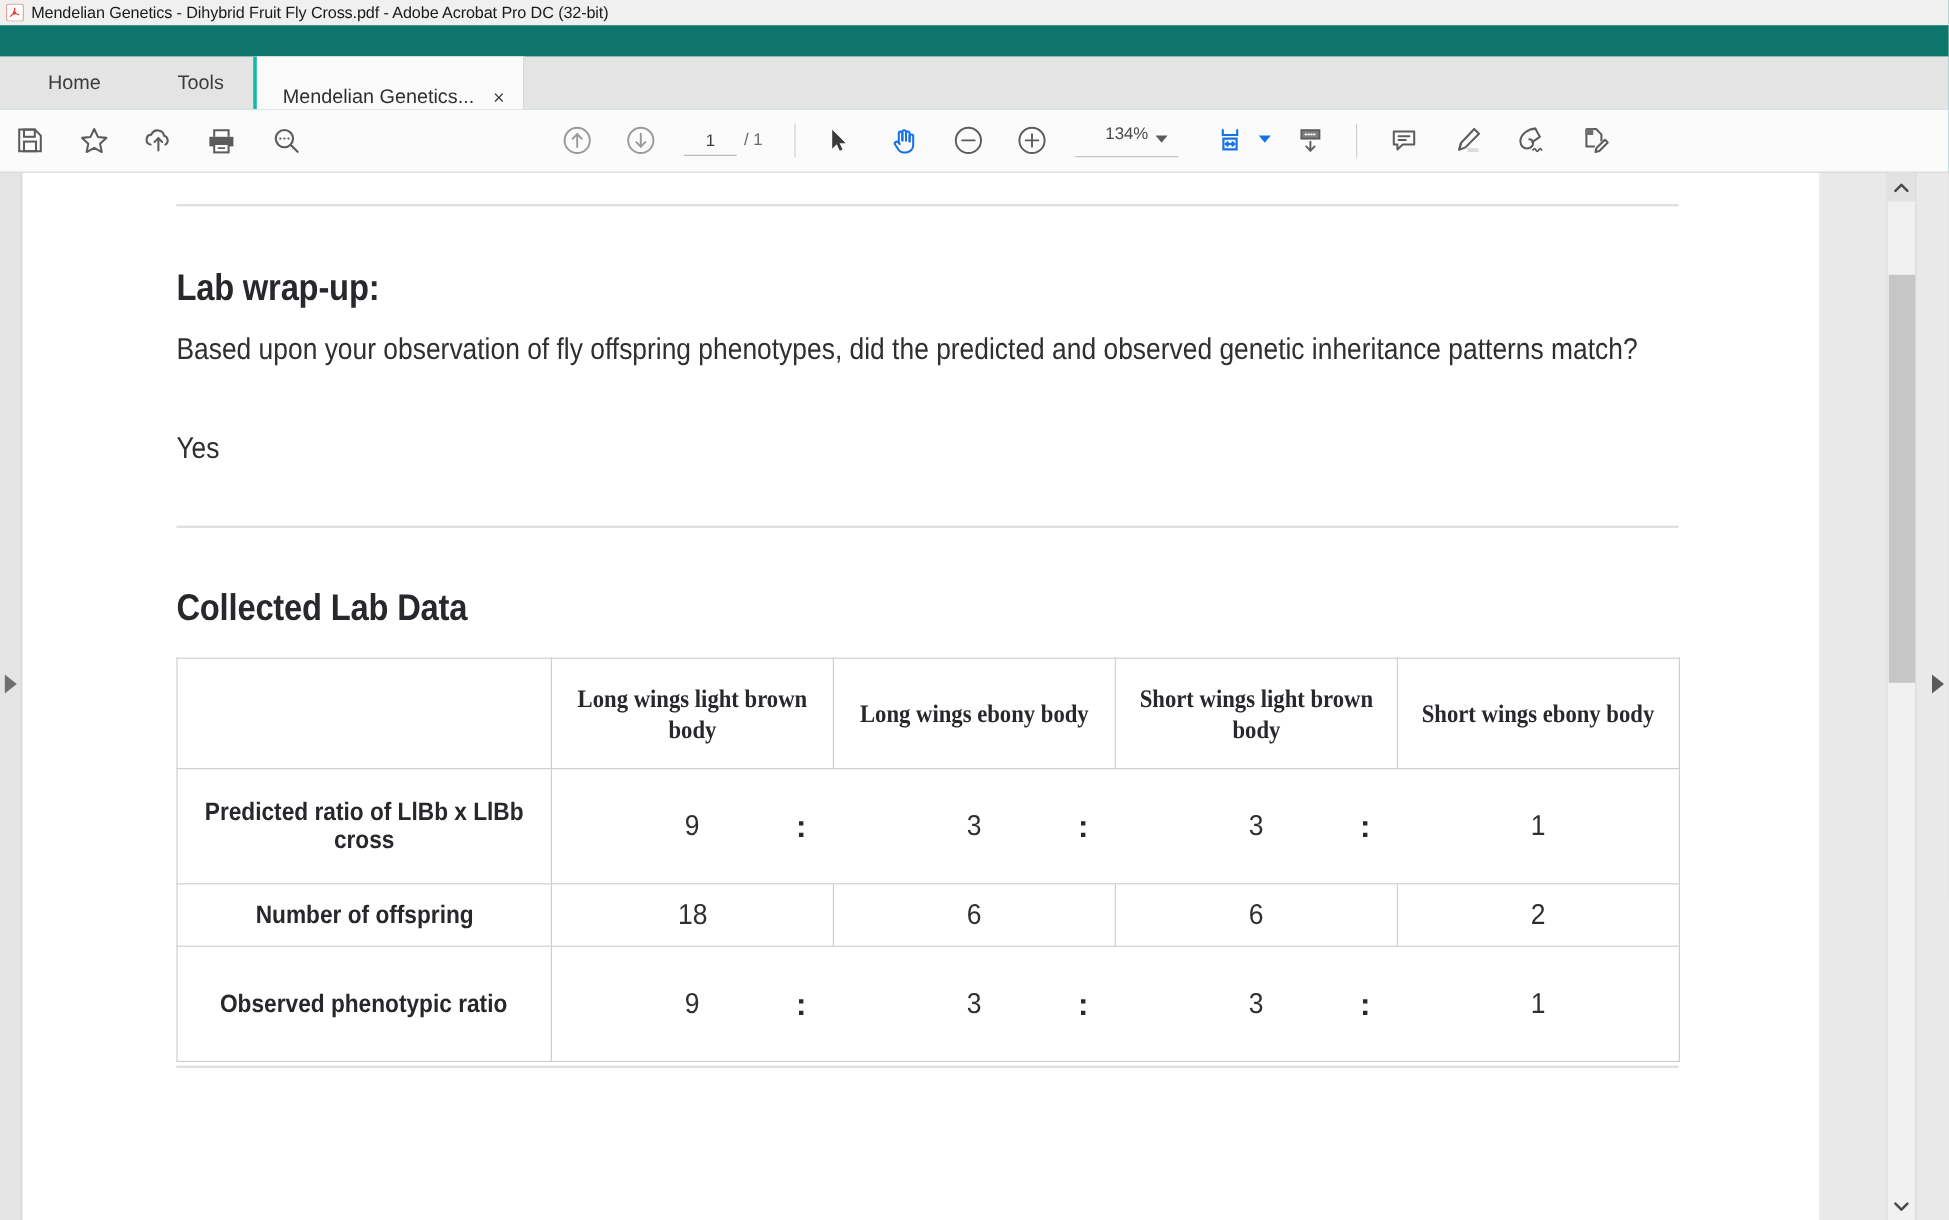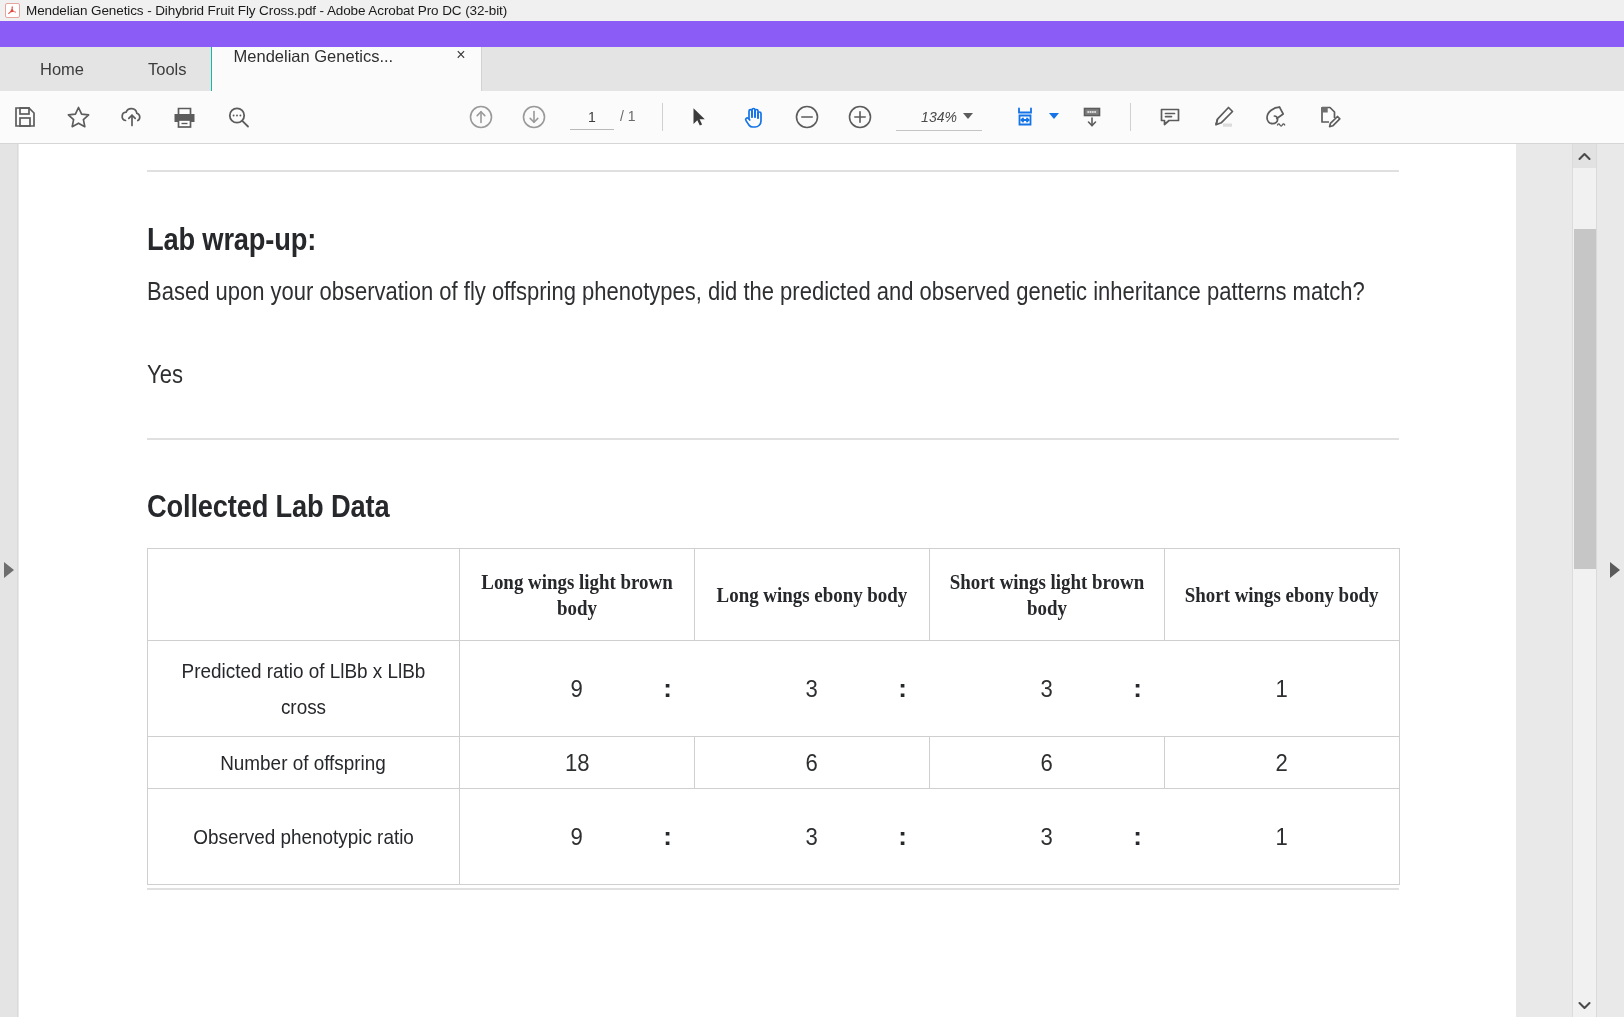--- a/index.html
+++ b/index.html
@@ -11,21 +11,21 @@
     width: 1624px;
     height: 1017px;
     overflow: hidden;
     font-family: "Liberation Sans", sans-serif;
     -webkit-font-smoothing: antialiased;
   }
   .app {
     position: relative;
     width: 1624px;
     height: 752px;
-    background: #8b5cf6;
+    background: #0f766e;
   }
 
   
   .titlebar {
     position: absolute;
     top: 0; left: 0;
     width: 1624px;
     height: 21px;
     background: #f0f0f0;
     display: flex;
@@ -86,27 +86,26 @@
     box-sizing: border-box;
     cursor: default;
     white-space: nowrap;
   }
   .toptab.home { padding: 0 40px; }
   .toptab.tools { padding: 0 24px; }
   .doctab {
     height: 44px;
     background: #fbfbfb;
     display: flex;
-    align-items: flex-start;
+    align-items: flex-end;
     padding: 0 16px 0 22px;
     box-sizing: border-box;
     border-right: 1px solid #d2d2d2;
-    border-left: 1px solid #14b8a6;
+    border-left: 3px solid #14b8a6;
     cursor: default;
-    gap: 47px;
   }
   .doctab-label {
     font-size: 16.5px;
     color: #2f2f2f;
     white-space: nowrap;
   }
   .doctab-close {
     margin-left: 16px;
     font-size: 16px;
     color: #3c3c3c;
@@ -166,24 +165,23 @@
     white-space: nowrap;
   }
   .zoombox {
     position: absolute;
     top: 12px;
     width: 86px;
     height: 28px;
     border-bottom: 1px solid #c4c4c4;
     box-sizing: border-box;
     display: flex;
-    align-items: center;
+    align-items: flex-start;
     justify-content: center;
     cursor: pointer;
-    font-style: italic;
   }
   .zoomval {
     font-size: 14px;
     color: #4a4a4a;
   }
   .zoom-caret {
     position: absolute;
     top: 22px;
     width: 0; height: 0;
     border-left: 5px solid transparent;
@@ -377,23 +375,23 @@
     transform: none;
     font-family: Liberation Serif, serif;
   }
   .hdr-cell span {
     display: inline-block;
     transform: scaleX(0.9);
   }
   .rowlabel {
     text-align: center;
     font-size: 21px;
-    font-weight: normal;
+    font-weight: bold;
     color: #26282b;
-    line-height: 36px;
+    line-height: 24px;
     padding: 0 14px;
   }
   .rowlabel span { display: inline-block; transform: scaleX(0.9); }
 
   .ratio-row td { height: 96px; }
   .count-row td { height: 52px; }
 
   .valcell {
     position: relative;
     text-align: center;

